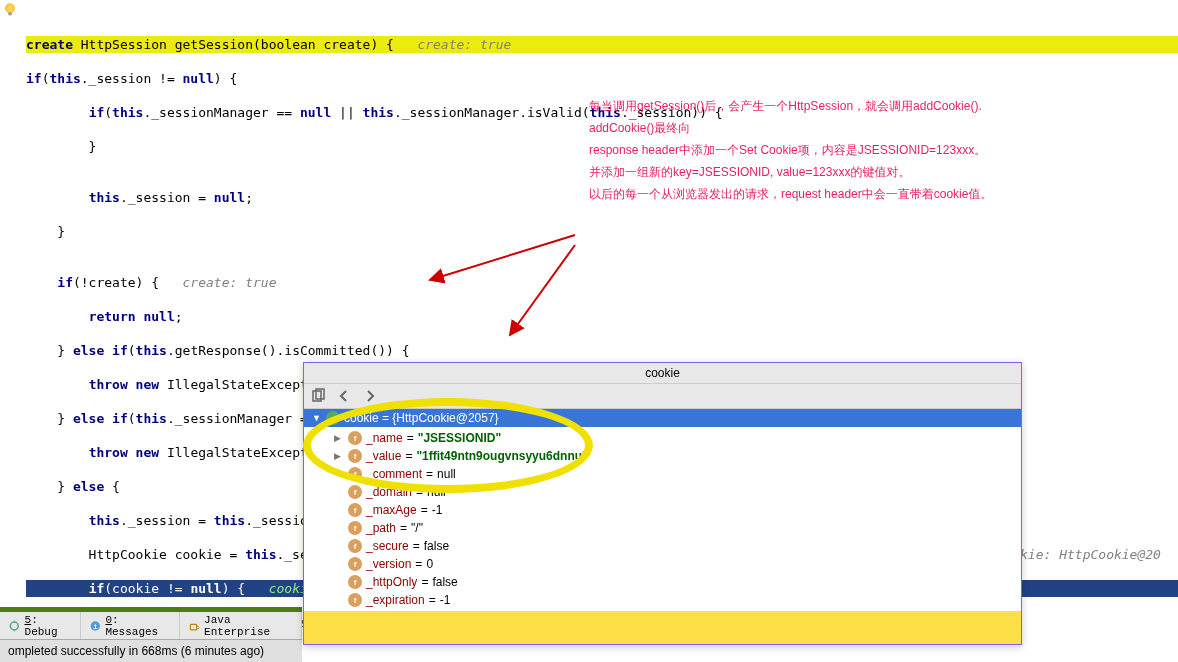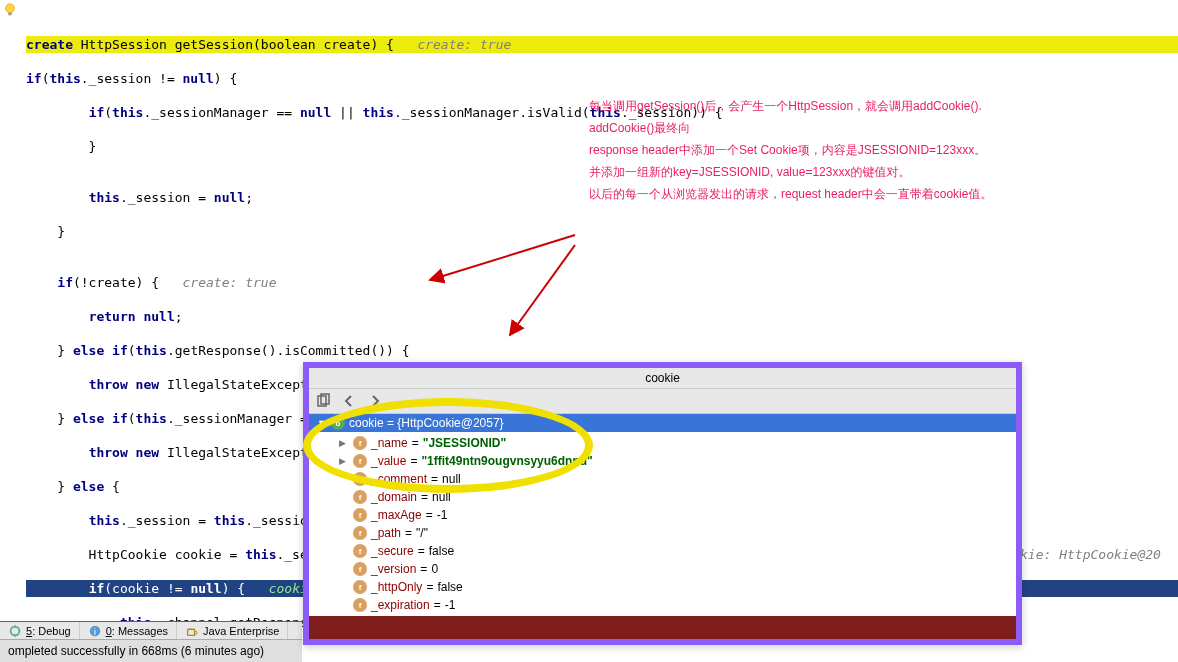--- a/index.html
+++ b/index.html
@@ -11,36 +11,36 @@
   .param-hint { color: #808080; font-style: italic; }
   .str { color: #008000; font-weight: bold; }
   .highlight-line { background: #ebeb0d; display: inline-block; width: 100%; }
   .selected-line { background: #214283; color: #fff; display: inline-block; width: 100%; }
   .selected-line .kw { color: #fff; }
   .selected-line .param-hint { color: #90ee90; font-style: italic; }
   .cookie-hint { color: #808080; font-style: italic; }
   .watermark { color: #bbb; font-style: italic; }
   .annotation-box { position: absolute; right: 4px; top: 95px; width: 585px; font-family: Arial, sans-serif; font-size: 12px; color: #e91e63; line-height: 22px; }
   .arrow-svg { position: absolute; pointer-events: none; z-index: 5; }
-  .debugger-popup { position: absolute; left: 303px; top: 362px; width: 719px; height: 283px; border: 6px solid #8b5cf6; background: #7f1d1d; box-shadow: 0 2px 8px rgba(0,0,0,0.2); z-index: 10; }
+  .debugger-popup { position: absolute; left: 303px; top: 362px; width: 719px; height: 283px; border: 1px solid #8b5cf6; background: #fde047; box-shadow: 0 2px 8px rgba(0,0,0,0.2); z-index: 10; }
   .popup-title { background: #e8e8e8; text-align: center; padding: 3px; font-family: Arial; font-size: 12px; border-bottom: 1px solid #ccc; }
   .popup-toolbar { background: #e8e8e8; padding: 4px 6px; display: flex; gap: 10px; border-bottom: 1px solid #ccc; }
   .toolbar-icon { width: 16px; height: 16px; color: #666; }
   .tree-root { background: #3875d7; color: #fff; padding: 2px 8px; font-family: Arial; font-size: 12px; display: flex; align-items: center; gap: 4px; }
   .tree-children { padding: 2px 0; background: #fff; }
   .tree-item { padding: 2px 8px 2px 30px; font-family: Arial; font-size: 12px; display: flex; align-items: center; gap: 4px; }
   .tri { color: #777; font-size: 9px; width: 10px; display: inline-block; }
   .tri-down { color: #fff; }
   .field-icon { width: 14px; height: 14px; border-radius: 50%; background: #d9a05f; display: inline-flex; align-items: center; justify-content: center; color: #fff; font-size: 8px; font-weight: bold; }
   .obj-icon { width: 14px; height: 14px; border-radius: 50%; background: #5ba85b; display: inline-flex; align-items: center; justify-content: center; color: #fff; font-size: 8px; font-weight: bold; }
   .fname { color: #8b0000; }
   .fval-str { color: #006000; font-weight: bold; }
   .fval { color: #000; }
   .ellipse-highlight { position: absolute; border: 8px solid #f0e000; border-radius: 50%; pointer-events: none; z-index: 20; }
-  .bottom-tabs { position: absolute; bottom: 22px; left: 0; width: 302px; display: flex; background: #e8e8e8; border-top: 1px solid #4d7c0f; font-family: Liberation Sans, sans-serif; font-size: 11px; }
+  .bottom-tabs { position: absolute; bottom: 22px; left: 0; width: 302px; display: flex; background: #e8e8e8; border-top: 5px solid #4d7c0f; font-family: Liberation Mono, monospace; font-size: 11px; }
   .tab { padding: 2px 8px; display: flex; align-items: center; gap: 4px; border-right: 1px solid #ccc; }
   .tab-icon { width: 14px; height: 14px; }
   .status-bar { position: absolute; bottom: 0; left: 0; width: 302px; padding: 4px 8px; font-family: Arial; font-size: 12px; background: #e0e0e0; border-top: 1px solid #aaa; }
   .underline { text-decoration: underline; }
 </style>
 </head>
 <body>
 
 <div class="code-area">
 <svg class="lightbulb" viewBox="0 0 16 16">

